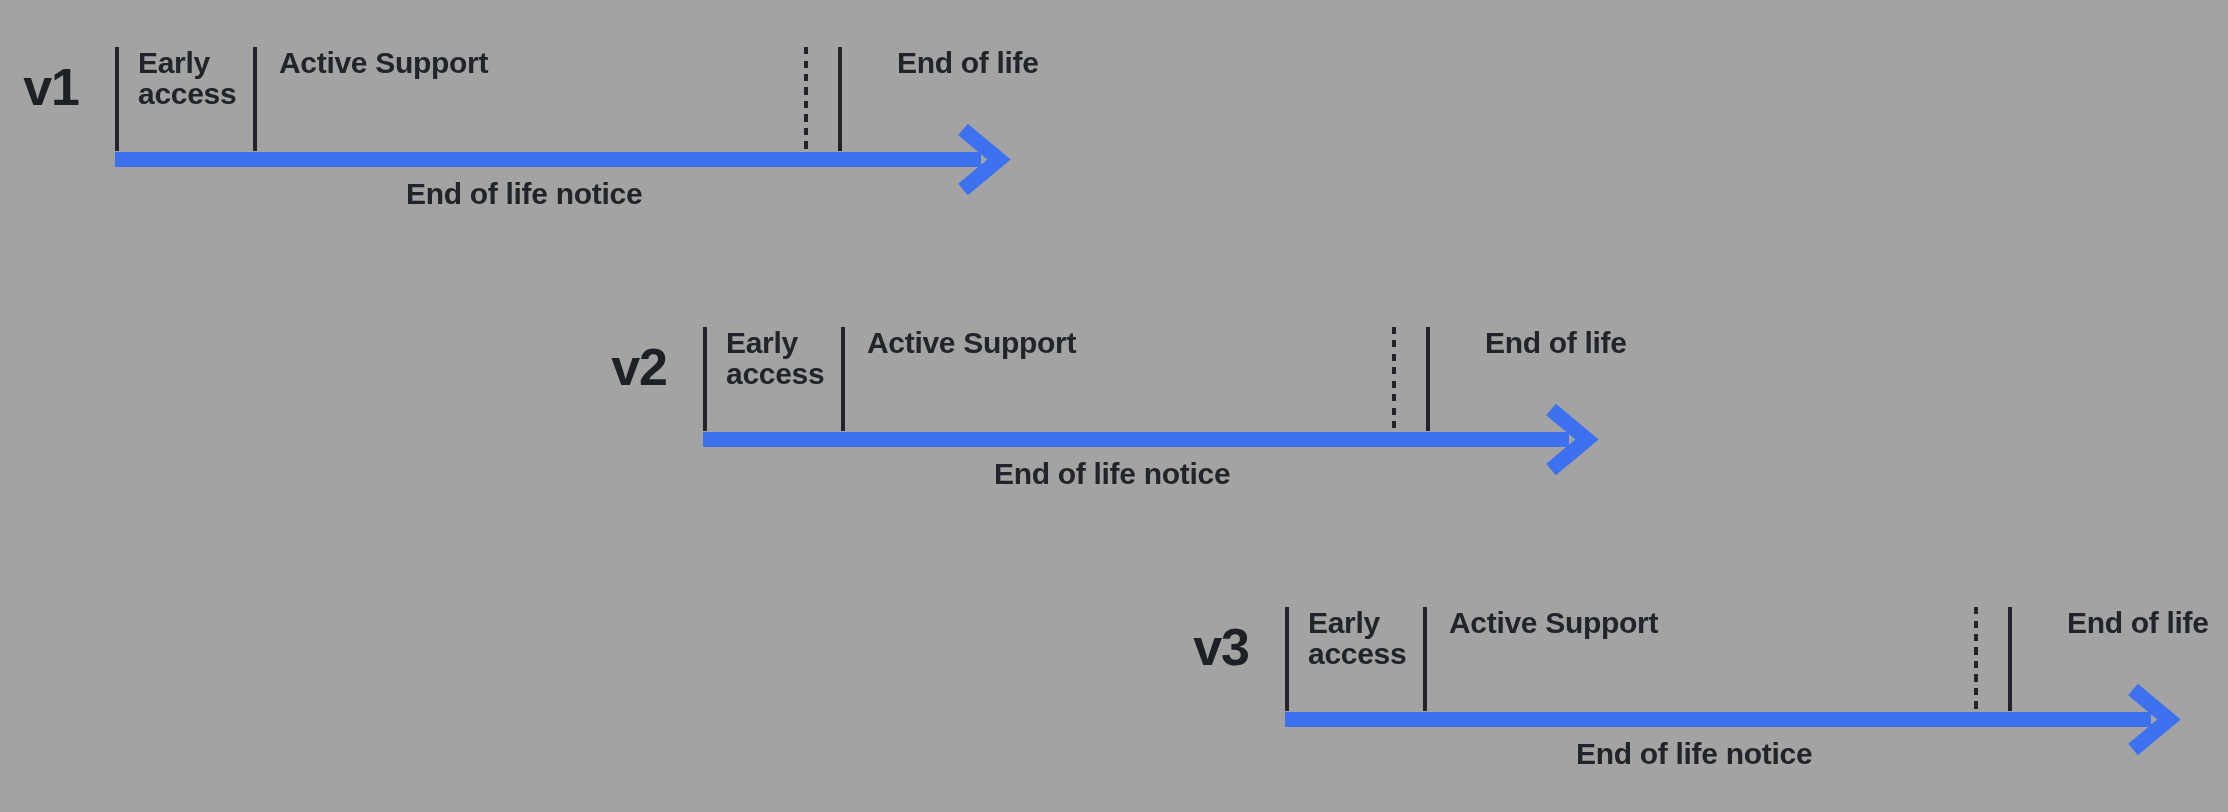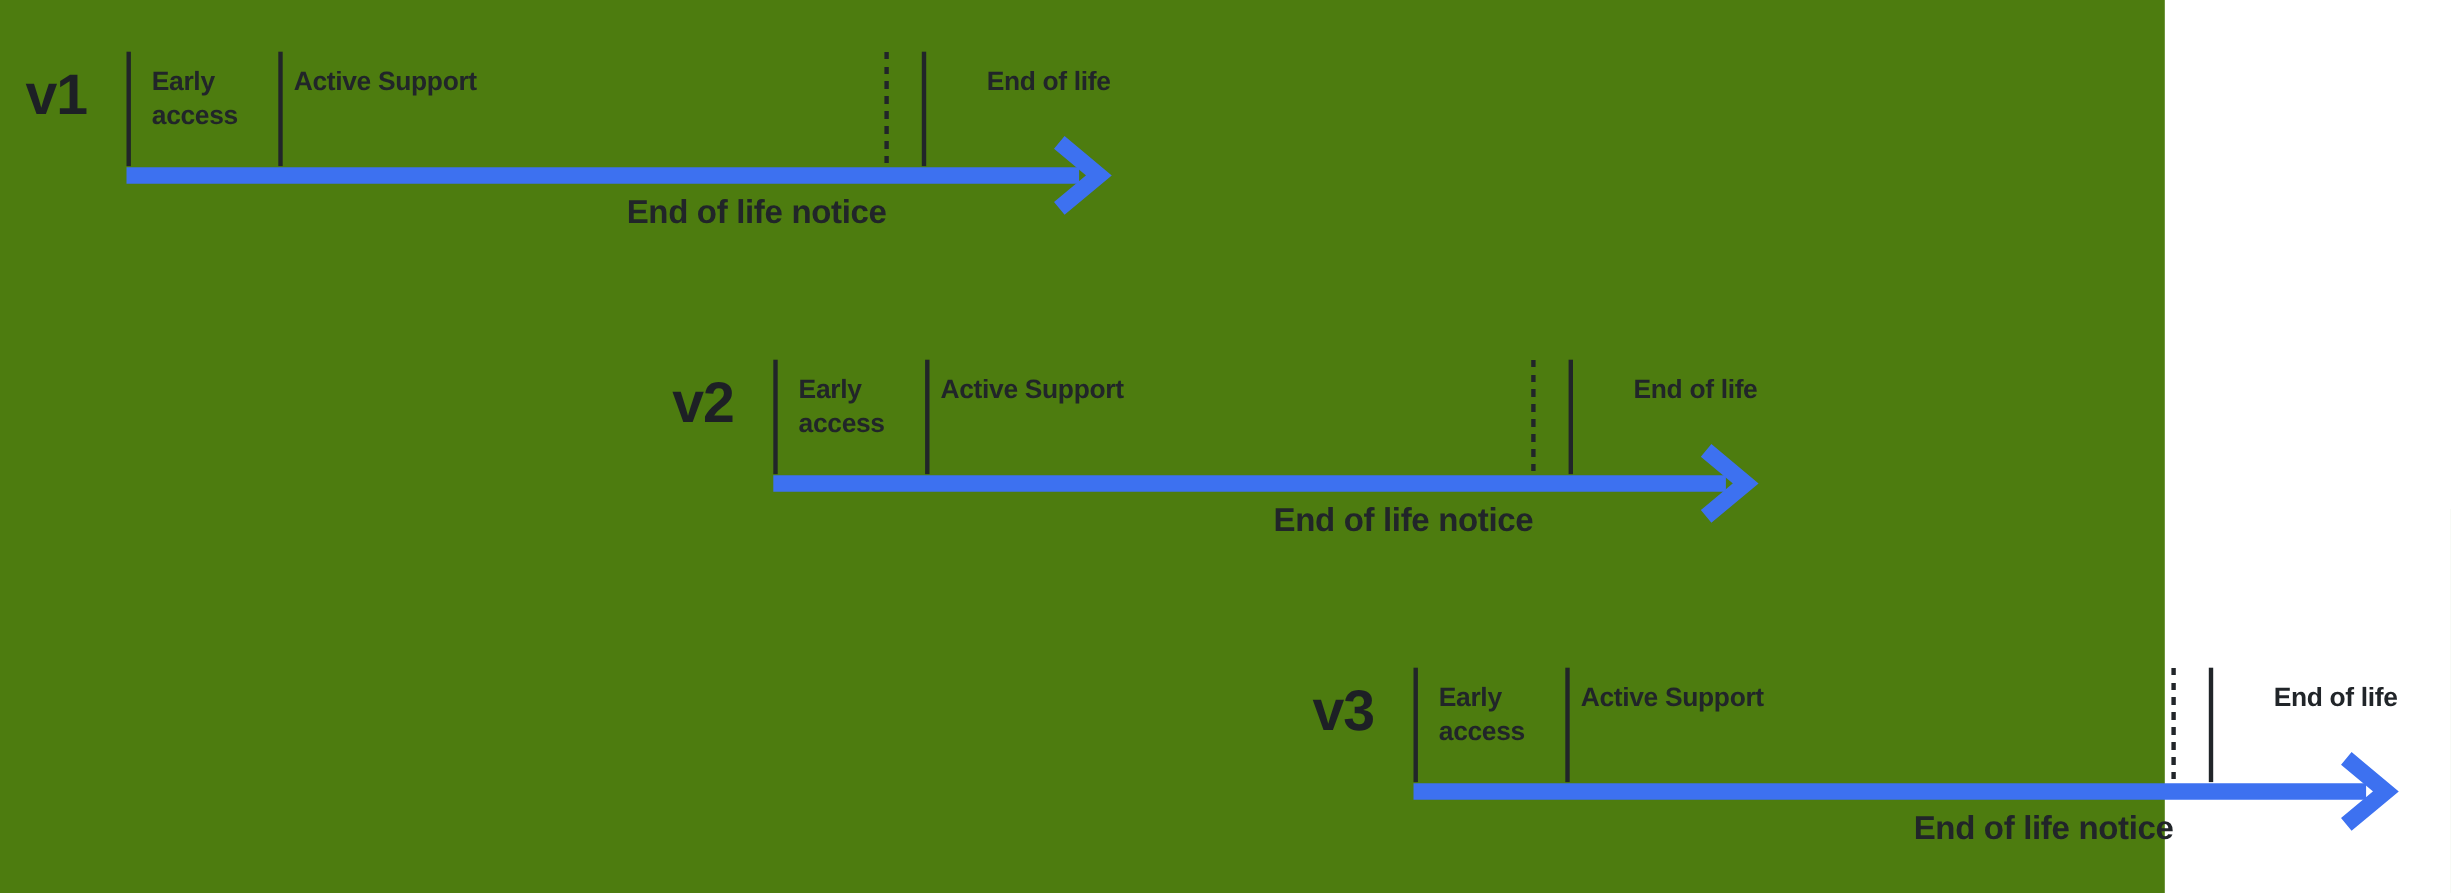--- a/index.html
+++ b/index.html
@@ -6,23 +6,23 @@
     margin: 0;
     padding: 0;
     background: #ffffff;
     width: 2228px;
     height: 812px;
     overflow: hidden;
     font-family: "Liberation Sans", sans-serif;
   }
   .canvas {
     position: relative;
-    width: 1968px;
+    width: 2228px;
     height: 812px;
-    background: #4d7c0f;
+    background: #a3a3a3;
   }
   .timeline-row {
     position: absolute;
     width: 0;
     height: 0;
   }
   .row-v1 { left: 117px; top: 47px; }
   .row-v2 { left: 705px; top: 327px; }
   .row-v3 { left: 1287px; top: 607px; }
 
@@ -58,37 +58,35 @@
     height: 104px;
     background: repeating-linear-gradient(180deg,
       #212529 0px, #212529 7px,
       transparent 7px, transparent 13.5px);
   }
 
   .phase-label {
     position: absolute;
     top: 0;
     font-weight: 700;
-    font-size: 24px;
+    font-size: 30px;
     line-height: 31px;
     letter-spacing: -0.3px;
     color: #212529;
     white-space: pre-line;
-    margin-top: 12px;
   }
   .label-early  { left: 21px; }
-  .label-active { left: 150px; white-space: nowrap; }
+  .label-active { left: 162px; white-space: nowrap; }
   .label-eol    { left: 780px; white-space: nowrap; }
 
   .notice-label {
     position: absolute;
     left: 289px;
     top: 131px;
     width: 400px;
-    text-align: right;
     font-weight: 700;
     font-size: 30px;
     line-height: 31px;
     letter-spacing: -0.3px;
     color: #212529;
     white-space: nowrap;
   }
 
   .arrow-svg {
     position: absolute;

